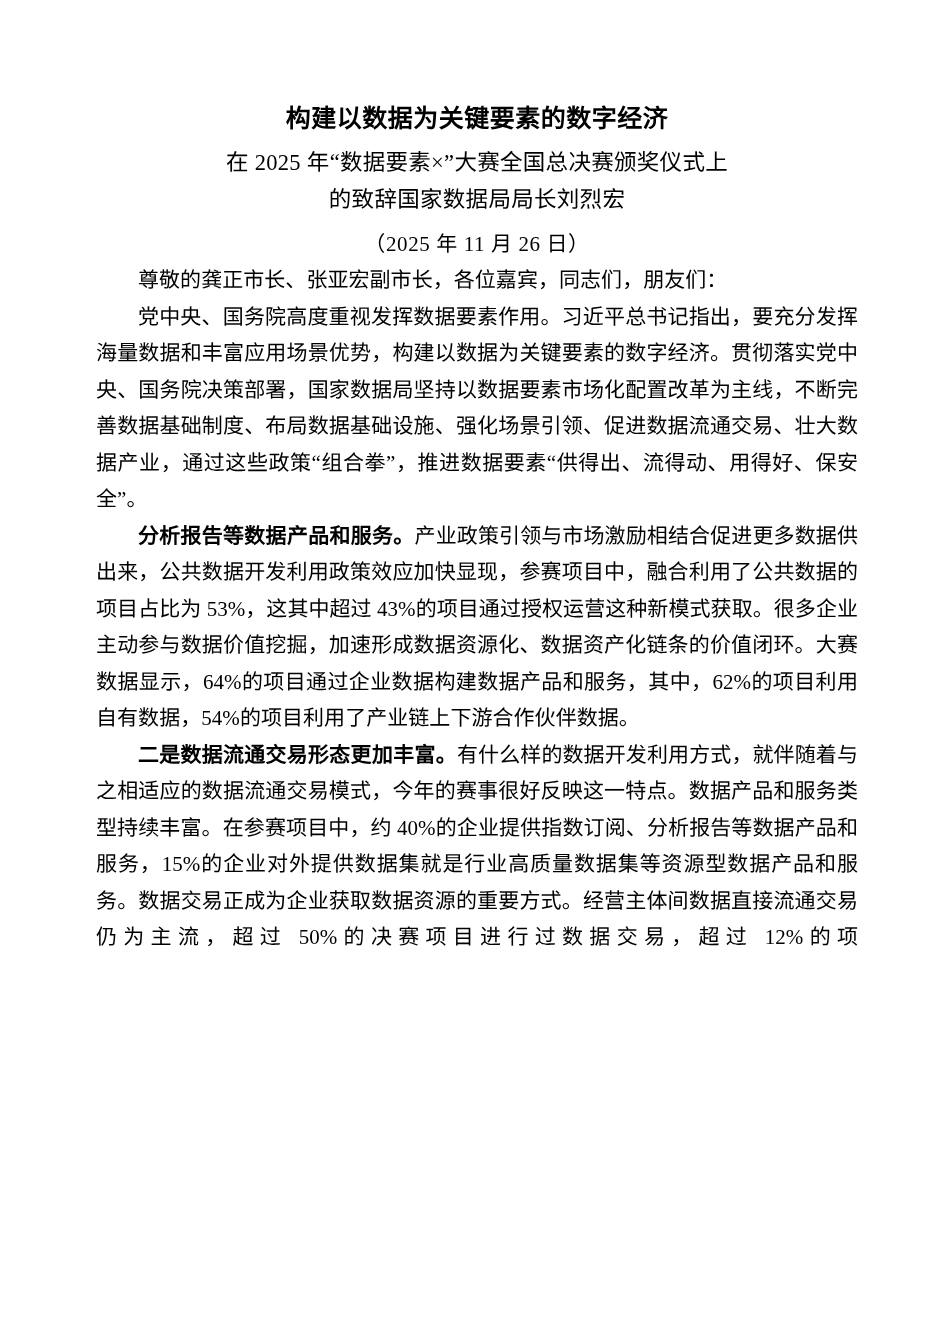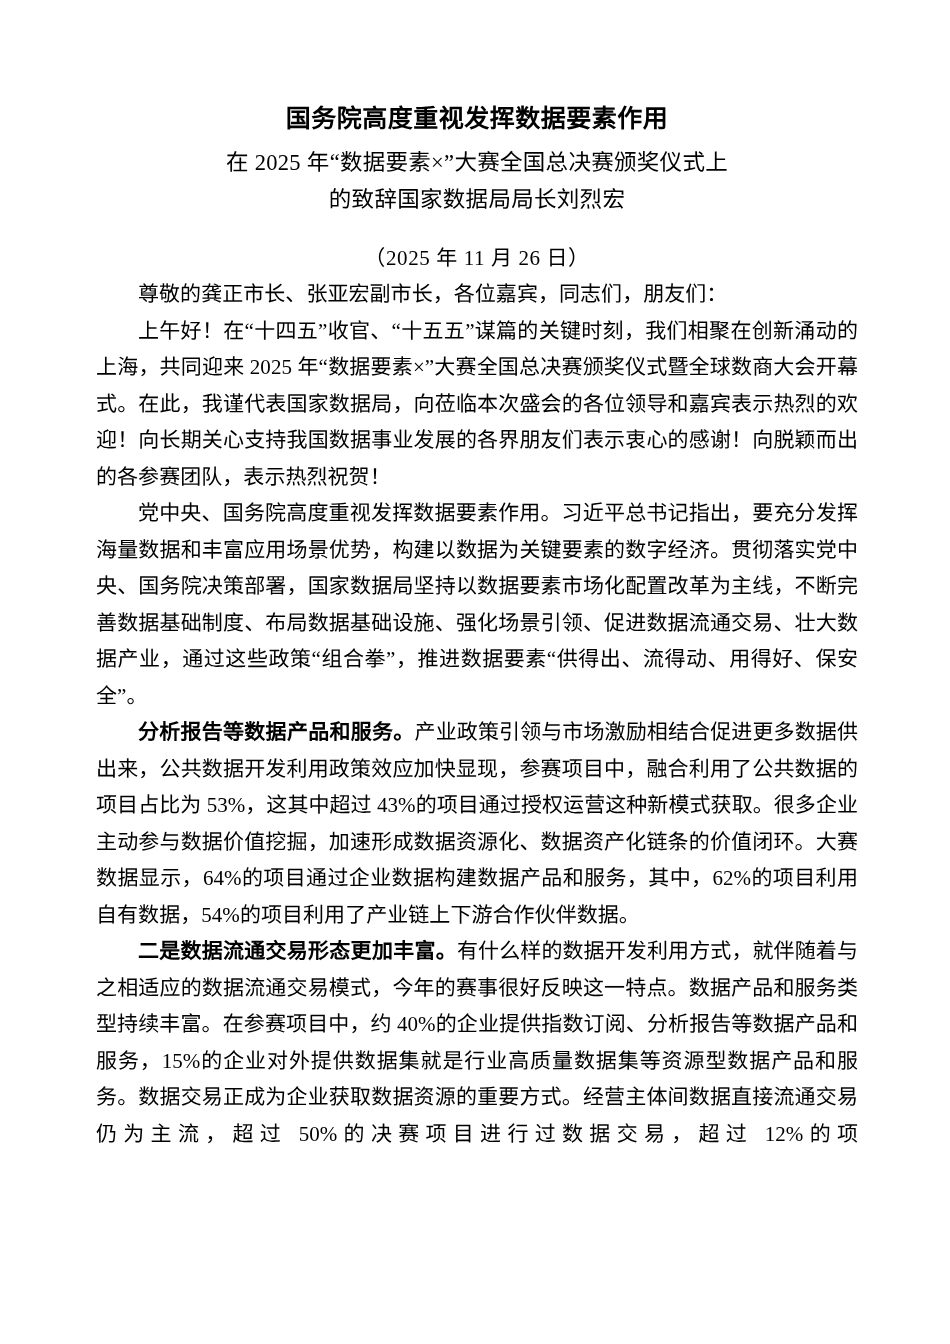--- a/index.html
+++ b/index.html
@@ -49,21 +49,21 @@
     text-align: center;
     letter-spacing: 0.3px;
     white-space: nowrap;
   }
   .sub-title-1 { margin-top: 8px; text-align: center; }
   .date-line {
     font-family: "Liberation Serif", "DejaVu Serif", serif;
     font-size: 21px;
     line-height: 36px;
     text-align: center;
-    margin-top: 22px;
+    margin-top: 8px;
     letter-spacing: 0.6px;
   }
 
   
   .body-block {
   }
   p.para {
     margin: 0;
     font-family: "Liberation Serif", "DejaVu Serif", serif;
     font-size: 21px;
@@ -86,31 +86,30 @@
     text-align-last: justify;
   }
 </style>
 </head>
 <body>
 
 <div id="page">
   <div id="doc">
 
     <div class="title-block">
-      <div class="main-title">国务院高度重视发挥数据要素作用</div>
+      <div class="main-title">构建以数据为关键要素的数字经济</div>
       <div class="sub-title sub-title-1">在 2025 年“数据要素×”大赛全国总决赛颁奖仪式上</div>
       <div class="sub-title sub-title-2">的致辞国家数据局局长刘烈宏</div>
       <div class="date-line">（2025 年 11 月 26 日）</div>
     </div>
 
     <div class="body-block">
 
       <p class="para"><span class="lead"></span><span>尊敬的龚正市长、张亚宏副市长，各位嘉宾，同志们，朋友们：</span></p>
 
-      <p class="para"><span class="lead"></span><span>上午好！在“十四五”收官、“十五五”谋篇的关键时刻，我们相聚在创新涌动的上海，共同迎来 2025 年“数据要素×”大赛全国总决赛颁奖仪式暨全球数商大会开幕式。在此，我谨代表国家数据局，向莅临本次盛会的各位领导和嘉宾表示热烈的欢迎！向长期关心支持我国数据事业发展的各界朋友们表示衷心的感谢！向脱颖而出的各参赛团队，表示热烈祝贺！</span></p>
 
       <p class="para"><span class="lead"></span><span>党中央、国务院高度重视发挥数据要素作用。习近平总书记指出，要充分发挥海量数据和丰富应用场景优势，构建以数据为关键要素的数字经济。贯彻落实党中央、国务院决策部署，国家数据局坚持以数据要素市场化配置改革为主线，不断完善数据基础制度、布局数据基础设施、强化场景引领、促进数据流通交易、壮大数据产业，通过这些政策“组合拳”，推进数据要素“供得出、流得动、用得好、保安全”。</span></p>
 
 
       <p class="para"><span class="lead">分析报告等数据产品和服务。</span><span>产业政策引领与市场激励相结合促进更多数据供出来，公共数据开发利用政策效应加快显现，参赛项目中，融合利用了公共数据的项目占比为 53%，这其中超过 43%的项目通过授权运营这种新模式获取。很多企业主动参与数据价值挖掘，加速形成数据资源化、数据资产化链条的价值闭环。大赛数据显示，64%的项目通过企业数据构建数据产品和服务，其中，62%的项目利用自有数据，54%的项目利用了产业链上下游合作伙伴数据。</span></p>
 
       <p class="para clipped"><span class="lead">二是数据流通交易形态更加丰富。</span><span>有什么样的数据开发利用方式，就伴随着与之相适应的数据流通交易模式，今年的赛事很好反映这一特点。数据产品和服务类型持续丰富。在参赛项目中，约 40%的企业提供指数订阅、分析报告等数据产品和服务，15%的企业对外提供数据集就是行业高质量数据集等资源型数据产品和服务。数据交易正成为企业获取数据资源的重要方式。经营主体间数据直接流通交易仍为主流，超过 50%的决赛项目进行过数据交易，超过 12%的项</span></p>
 
     </div>
   </div>

